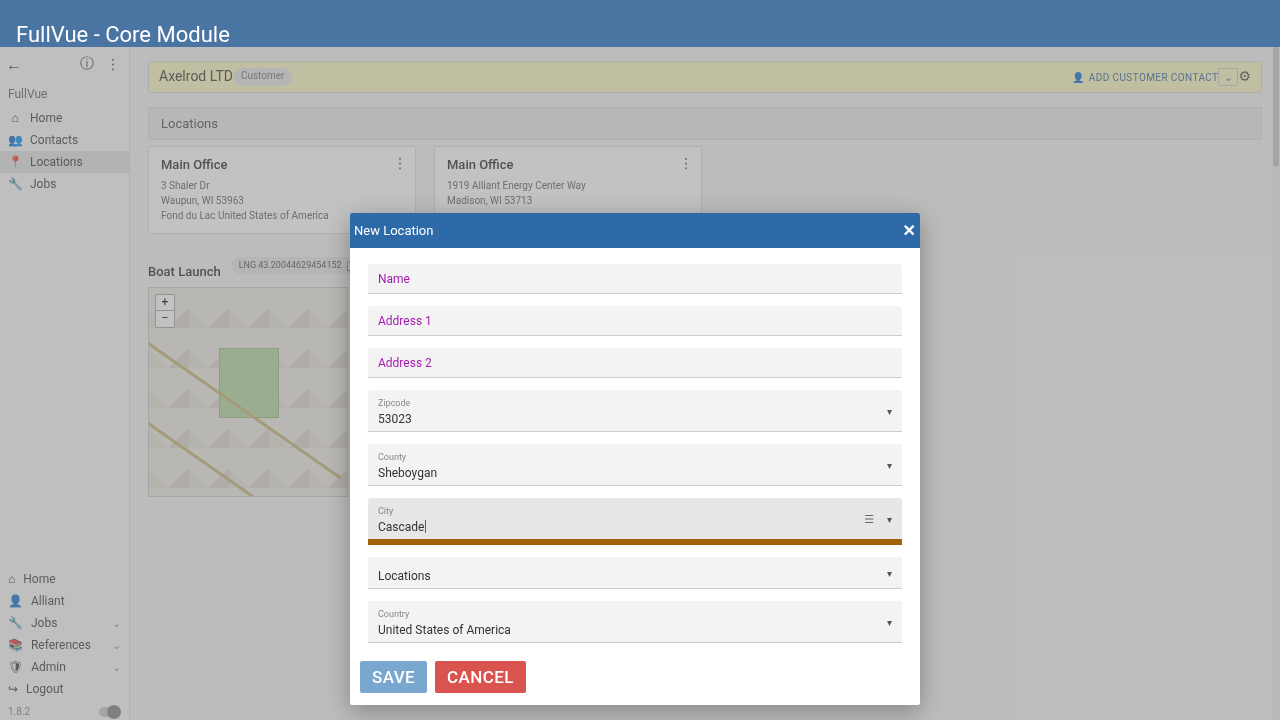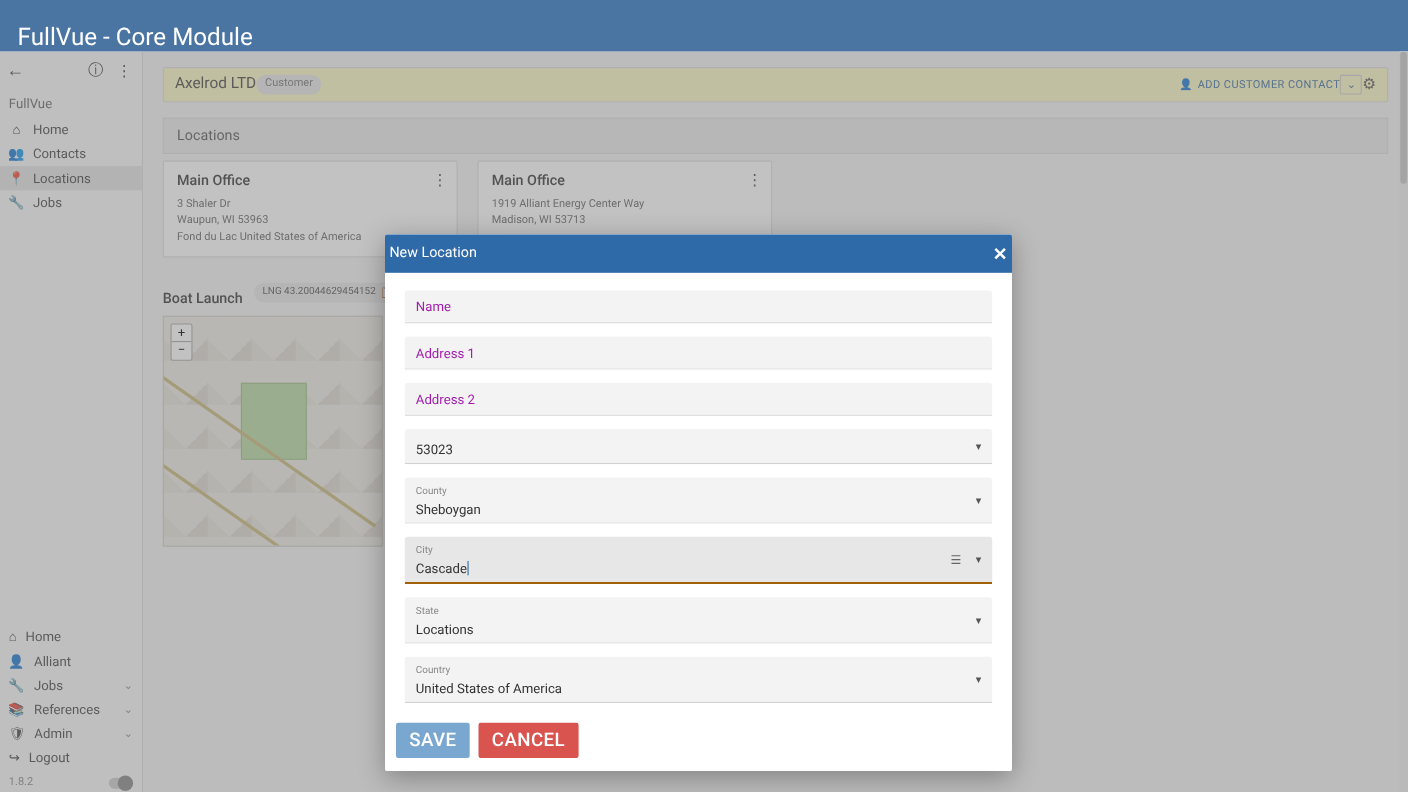--- a/index.html
+++ b/index.html
@@ -174,21 +174,21 @@
     position:relative;
   }
   .field.single { height:30px; padding-top:4px;}
   .field .flabel { font-size:9px; color:#888; display:block; }
   .field .fph { font-size:12px; color:#a21caf; }
   .field .fval { font-size:12px; color:#333; }
   .field .drop { position:absolute; right:10px; top:50%; transform:translateY(-50%);
     font-size:10px; color:#555;}
   .field .tune { position:absolute; right:28px; top:50%; transform:translateY(-50%);
     font-size:11px; color:#666;}
-  .field.active { background:#e7e7e7; border-bottom:2px solid #a16207;}
+  .field.active { background:#e7e7e7; border-bottom:6px solid #a16207;}
   .field .cursor { display:inline-block; width:1px; height:13px; background:#2f6aa8;
     vertical-align:middle; margin-left:1px;}
   .dlg-foot { padding: 2px 10px 12px 10px; display:flex; gap:8px; }
   .btn {
     font-size:17px; font-weight:500; color:#fff; padding:6px 12px;
     border:none; border-radius:2px; cursor:pointer; letter-spacing:0.4px;
   }
   .btn-save { background:#7aa7cf; }
   .btn-cancel { background:#d9534f; }
 
@@ -338,36 +338,36 @@
       <div class="field single">
         <span class="fph">Name</span>
       </div>
       <div class="field single">
         <span class="fph">Address 1</span>
       </div>
       <div class="field single">
         <span class="fph">Address 2</span>
       </div>
       <div class="field">
+        <span class="flabel">Zipcode</span>
         <span class="fval">53023</span>
         <span class="drop">▾</span>
       </div>
       <div class="field">
         <span class="flabel">County</span>
         <span class="fval">Sheboygan</span>
         <span class="drop">▾</span>
       </div>
       <div class="field active">
         <span class="flabel">City</span>
         <span class="fval">Cascade</span><span class="cursor"></span>
         <span class="tune">☰</span>
         <span class="drop">▾</span>
       </div>
       <div class="field">
-        <span class="flabel">State</span>
         <span class="fval">Locations</span>
         <span class="drop">▾</span>
       </div>
       <div class="field">
         <span class="flabel">Country</span>
         <span class="fval">United States of America</span>
         <span class="drop">▾</span>
       </div>
     </div>
     <div class="dlg-foot">

